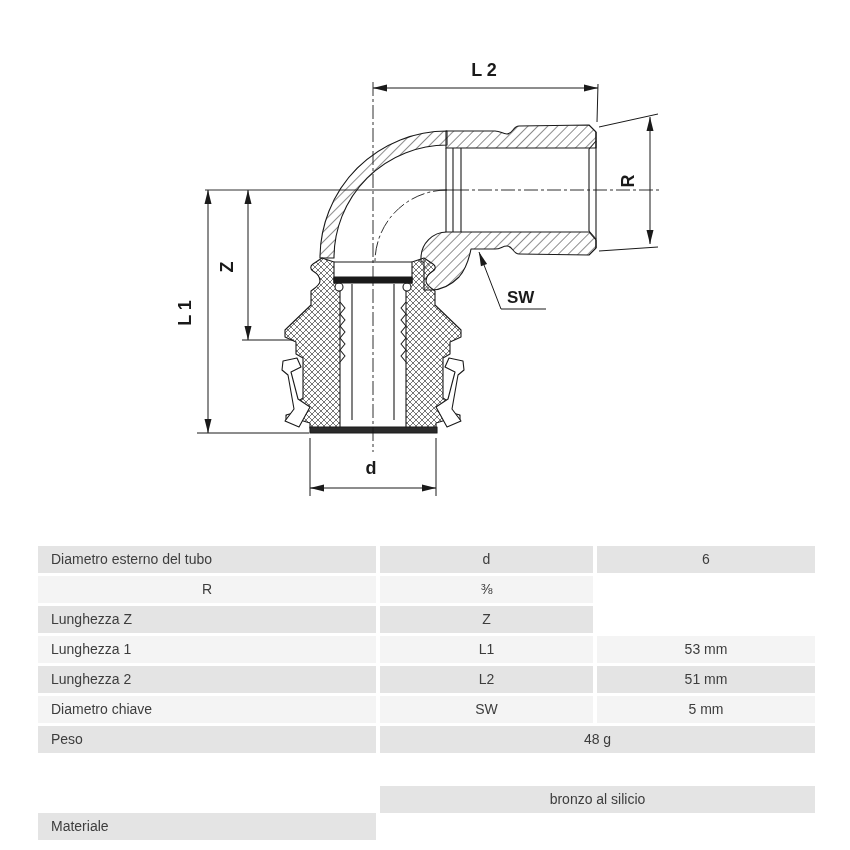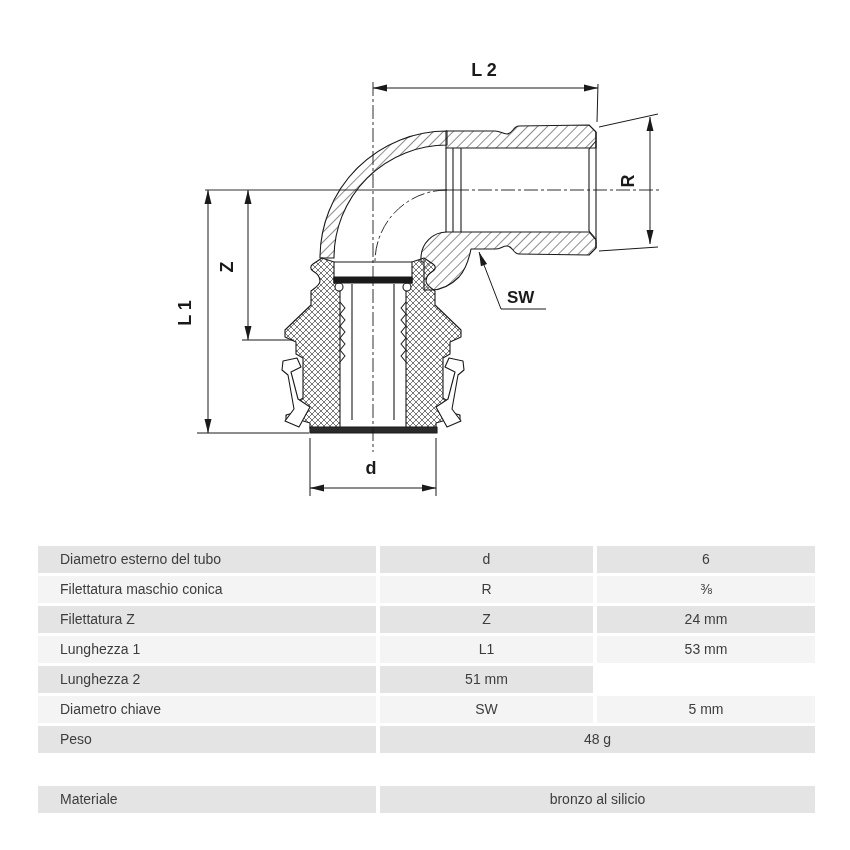--- a/index.html
+++ b/index.html
@@ -13,21 +13,21 @@
   .swtext{font-family:"Liberation Sans", sans-serif;font-size:17px;font-weight:bold;fill:#1a1a1a;}
 
   
   .spec{position:absolute;left:38px;top:546px;width:777px;}
   .trow{display:grid;grid-template-columns:338px 213px 218px;column-gap:4px;
         height:27px;margin-bottom:3px;}
   .cell{height:27px;line-height:27px;font-size:14px;color:#3d3d3d;
         white-space:nowrap;overflow:hidden;}
   .trow.dark  .cell{background:#e4e4e4;}
   .trow.light .cell{background:#f4f4f4;}
-  .cell.label{padding-left:22px;text-align:left;}
+  .cell.label{padding-left:13px;text-align:left;}
   .cell.sym,.cell.val{text-align:center;}
   .cell.span2{grid-column:2/4;text-align:center;}
 </style>
 </head>
 <body>
 
 <div class="stage">
 
   <svg class="drawing" viewBox="0 0 850 540" xmlns="http://www.w3.org/2000/svg">
     <defs>
@@ -127,55 +127,54 @@
 
   <div class="spec">
 
     <div class="trow dark">
       <div class="cell label">Diametro esterno del tubo</div>
       <div class="cell sym">d</div>
       <div class="cell val">6</div>
     </div>
 
     <div class="trow light">
-      <div class="cell label">Filettatura maschio conica</div>
       <div class="cell sym">R</div>
       <div class="cell val">⅜</div>
     </div>
 
     <div class="trow dark">
-      <div class="cell label">Filettatura Z</div>
+      <div class="cell label">Lunghezza Z</div>
       <div class="cell sym">Z</div>
-      <div class="cell val">24 mm</div>
     </div>
 
     <div class="trow light">
       <div class="cell label">Lunghezza 1</div>
       <div class="cell sym">L1</div>
       <div class="cell val">53 mm</div>
     </div>
 
     <div class="trow dark">
       <div class="cell label">Lunghezza 2</div>
+      <div class="cell sym">L2</div>
       <div class="cell val">51 mm</div>
     </div>
 
     <div class="trow light">
       <div class="cell label">Diametro chiave</div>
       <div class="cell sym">SW</div>
       <div class="cell val">5 mm</div>
     </div>
 
     <div class="trow dark">
       <div class="cell label">Peso</div>
       <div class="cell val span2">48 g</div>
     </div>
 
     <div class="trow light">
     </div>
 
     <div class="trow dark">
+      <div class="cell val span2">bronzo al silicio</div>
       <div class="cell label">Materiale</div>
-      <div class="cell val span2">bronzo al silicio</div>
     </div>
 
   </div>
 </div>
 
 </body></html>

